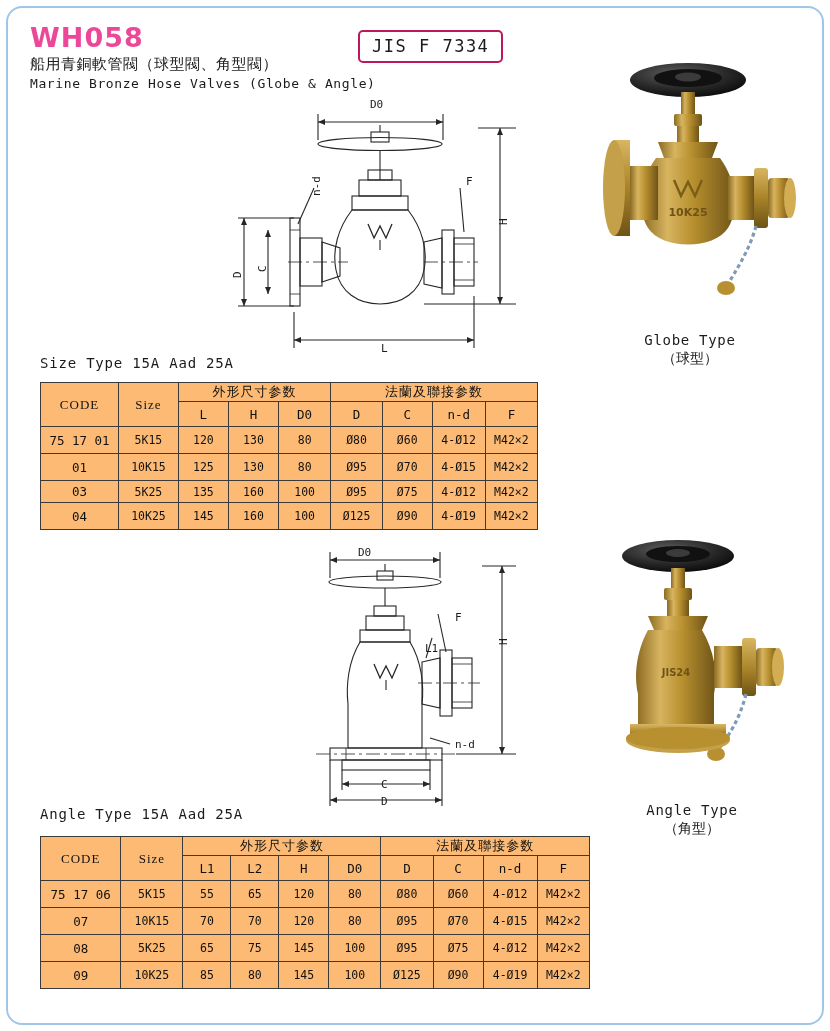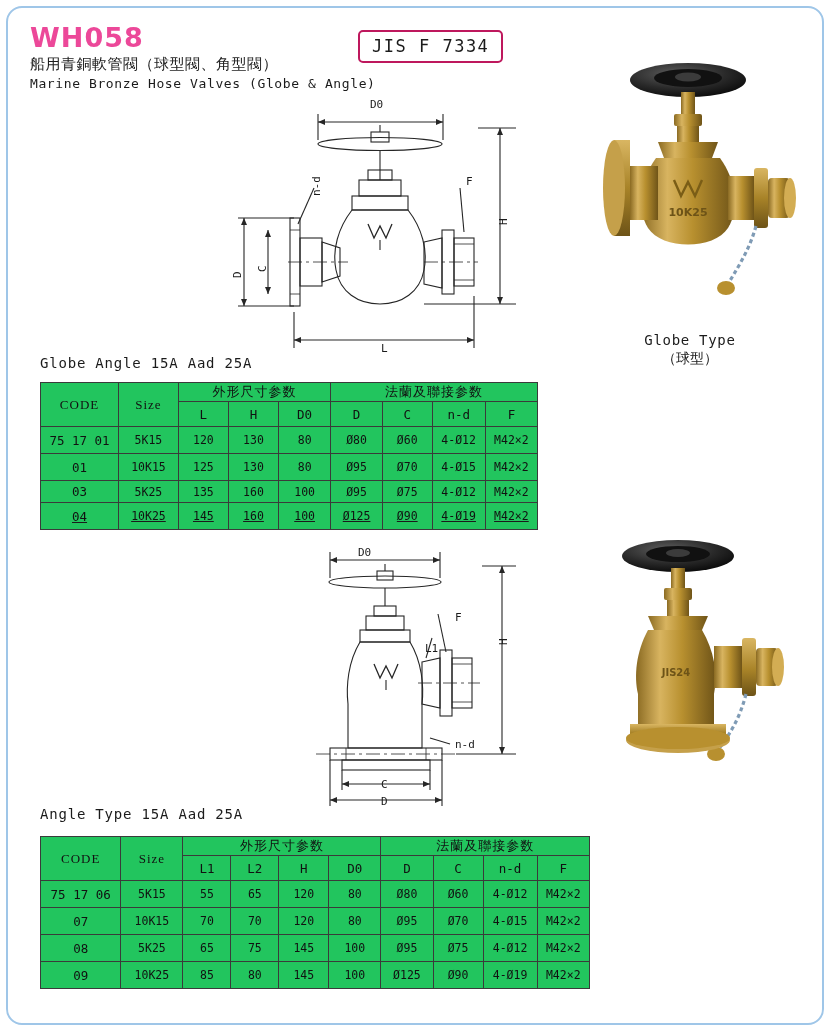--- a/index.html
+++ b/index.html
@@ -96,21 +96,21 @@
   }
   .photo-caption .cn {
     font-size: 14px;
     margin-top: 2px;
   }
 
   
   table.spec {
     position: absolute;
     border-collapse: collapse;
-    background: #22c55e;
+    background: #fdba74;
   }
   table.spec th, table.spec td {
     border: 1px solid #3a3a3a;
     text-align: center;
     vertical-align: middle;
     font-family: "DejaVu Sans Mono", monospace;
     font-size: 11.5px;
     color: #111;
     padding: 0;
   }
@@ -219,21 +219,21 @@
     </g>
   </svg>
   <div class="dim-text" style="left:370px; top:98px;">D0</div>
   <div class="dim-text" style="left:310px; top:196px; transform:rotate(-90deg); transform-origin:left top;">n-d</div>
   <div class="dim-text" style="left:466px; top:175px;">F</div>
   <div class="dim-text" style="left:497px; top:225px; transform:rotate(-90deg); transform-origin:left top;">H</div>
   <div class="dim-text" style="left:231px; top:278px; transform:rotate(-90deg); transform-origin:left top;">D</div>
   <div class="dim-text" style="left:256px; top:272px; transform:rotate(-90deg); transform-origin:left top;">C</div>
   <div class="dim-text" style="left:381px; top:342px;">L</div>
 
-  <div class="tbl-title" style="left:40px; top:355px;">Globe Angle 15A Aad 25A</div>
+  <div class="tbl-title" style="left:40px; top:355px;">Size Type 15A Aad 25A</div>
 
   <svg class="photo" style="left:578px; top:48px;" width="220" height="280" viewBox="0 0 220 280">
     <defs>
       <linearGradient id="brass1" x1="0" y1="0" x2="1" y2="0">
         <stop offset="0%" stop-color="#8a6a22"></stop>
         <stop offset="28%" stop-color="#d8b460"></stop>
         <stop offset="55%" stop-color="#b8902f"></stop>
         <stop offset="100%" stop-color="#6f5418"></stop>
       </linearGradient>
       <linearGradient id="brass2" x1="0" y1="0" x2="0" y2="1">
@@ -324,21 +324,21 @@
         <td class="code">03</td>
         <td>5K25</td>
         <td>135</td>
         <td>160</td>
         <td>100</td>
         <td>Ø95</td>
         <td>Ø75</td>
         <td>4-Ø12</td>
         <td>M42×2</td>
       </tr>
-      <tr style="height:27px;text-decoration:underline;">
+      <tr style="height:27px;">
         <td class="code">04</td>
         <td>10K25</td>
         <td>145</td>
         <td>160</td>
         <td>100</td>
         <td>Ø125</td>
         <td>Ø90</td>
         <td>4-Ø19</td>
         <td>M42×2</td>
       </tr>
@@ -452,20 +452,24 @@
     <rect x="166" y="120" width="22" height="38" rx="4" fill="url(#brass3)"></rect>
     <ellipse cx="188" cy="139" rx="6" ry="19" fill="#d3ad53"></ellipse>
 
     <path d="M156 166 C150 190 140 206 128 222" stroke="#7f9bb5" stroke-width="3.2" fill="none" stroke-dasharray="4 3"></path>
     <ellipse cx="126" cy="226" rx="9" ry="7" fill="#b8902f"></ellipse>
 
     <path d="M40 196 h96 v16 h-96 z" fill="url(#brass4)"></path>
     <ellipse cx="88" cy="212" rx="52" ry="13" fill="#c5a04a"></ellipse>
     <ellipse cx="88" cy="210" rx="52" ry="11" fill="#b8902f"></ellipse>
   </svg>
+  <div class="photo-caption" style="left:592px; top:802px;">
+    <div class="en">Angle Type</div>
+    <div class="cn">（角型）</div>
+  </div>
 
   <table class="spec" style="left:40px; top:836px; width:550px;">
     <thead>
       <tr>
         <th class="group" rowspan="2" style="width:80px; height:32px;">CODE</th>
         <th class="group" rowspan="2" style="width:62px;">Size</th>
         <th class="group" colspan="4" style="width:200px;">外形尺寸参数</th>
         <th class="group" colspan="4" style="width:208px;">法蘭及聯接参数</th>
       </tr>
       <tr>

